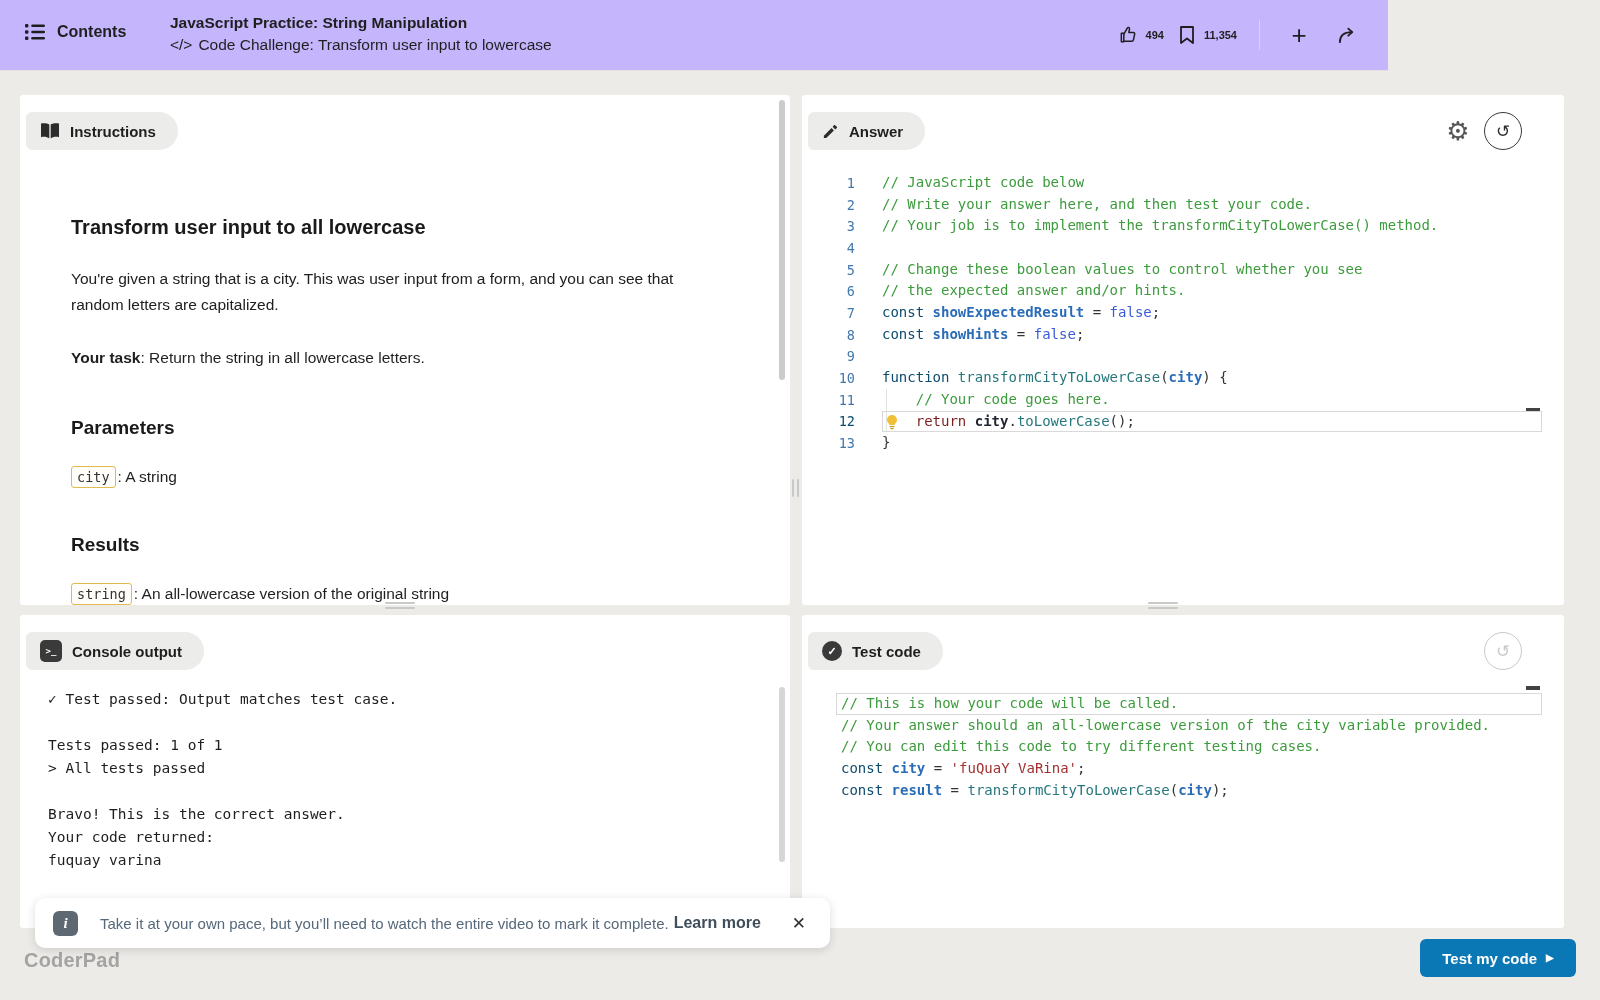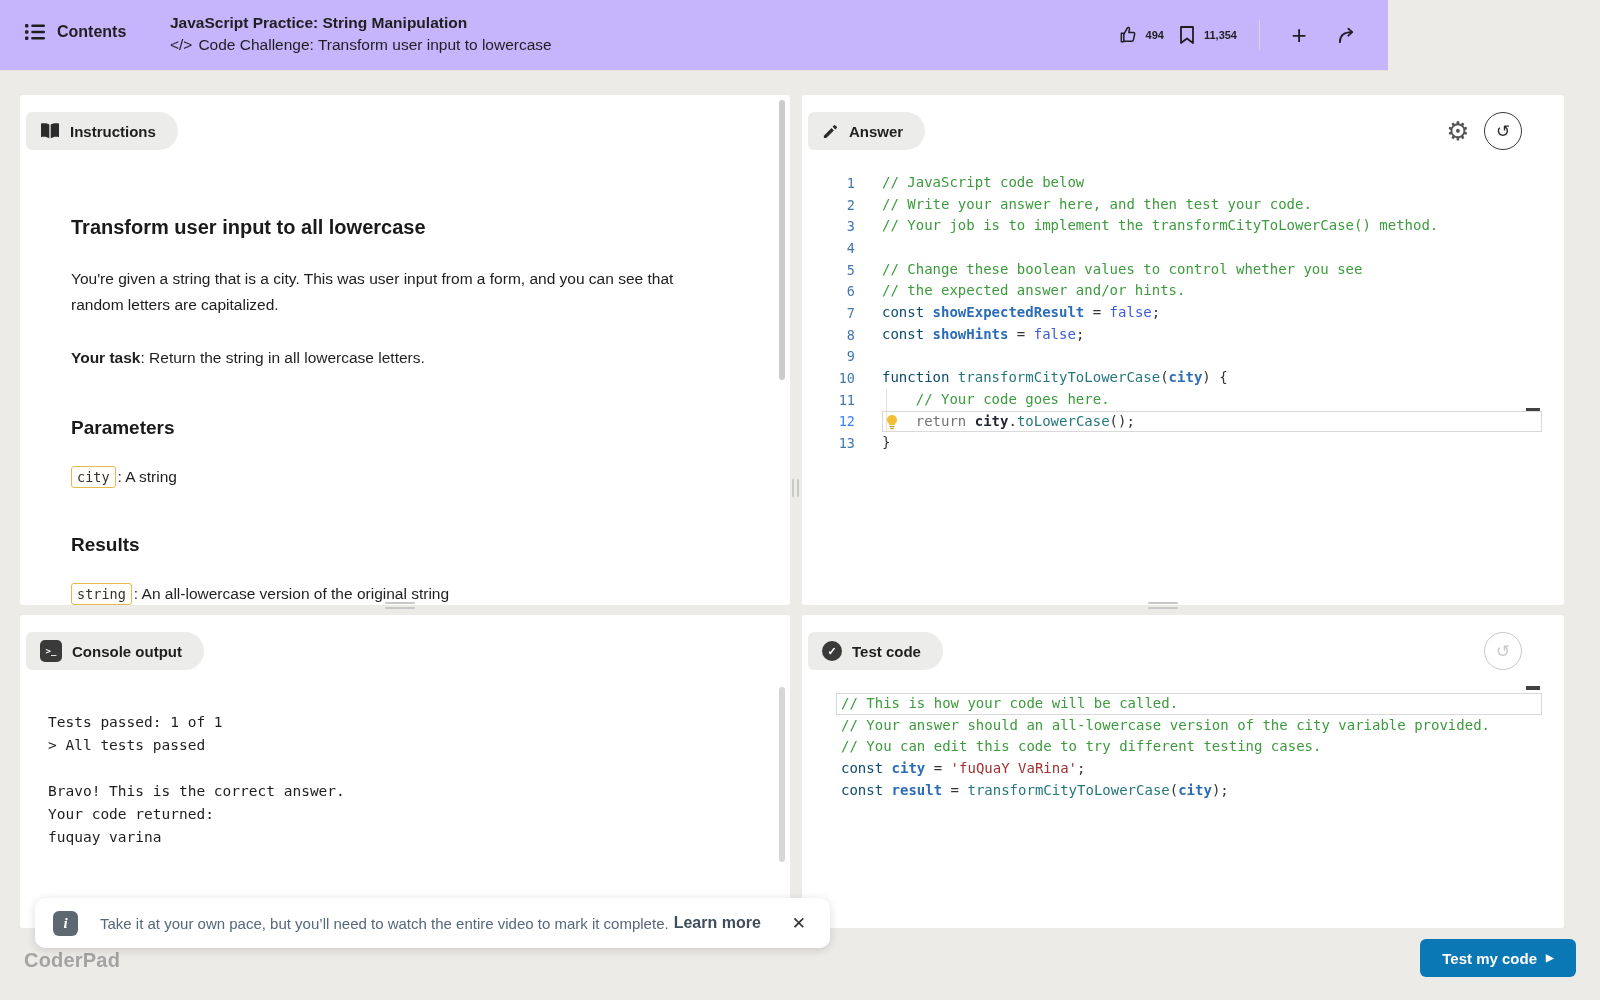--- a/index.html
+++ b/index.html
@@ -54,31 +54,31 @@
   .vthumb{position:absolute;width:6px;border-radius:3px;background:#cbcbcb;}
   .grip-h{position:absolute;width:30px;height:7px;display:flex;flex-direction:column;justify-content:space-between;cursor:row-resize;}
   .grip-h span{display:block;height:2px;border-radius:1px;background:#c9c9c9;}
   .grip-v{position:absolute;width:7px;height:18px;display:flex;justify-content:space-between;cursor:col-resize;}
   .grip-v span{display:block;width:2px;border-radius:1px;background:#c9c9c9;}
   
   .editor{position:absolute;left:0;right:22px;top:77px;bottom:8px;overflow:hidden;
     font-family:"DejaVu Sans Mono",monospace;font-size:14px;}
   .ed-line{position:relative;display:flex;align-items:center;height:21.7px;}
   .ed-line .ln{width:53px;flex:0 0 53px;text-align:right;color:#4178ad;font-size:13.5px;}
-  .ed-line.active .ln{color:#3b82f6;}
+  .ed-line.active .ln{color:#0c4a6e;}
   .ed-line .code{white-space:pre;padding-left:27px;line-height:21.7px;position:relative;z-index:2;}
   .editor.no-gutter .code{padding-left:39px;}
   .hl{position:absolute;right:0;top:0;bottom:0;border:1px solid #d9d9d9;z-index:1;pointer-events:none;}
   .guide{position:absolute;left:84px;top:0;bottom:0;width:1px;background:#e2e2e2;z-index:0;}
   .bulb{position:absolute;left:84px;top:4px;z-index:3;cursor:pointer;line-height:0;}
   .tk-com{color:#3c9b3c;}
   .tk-kw{color:#0c4a6e;}
   .tk-def{color:#2b6cb8;font-weight:bold;}
   .tk-atom{color:#3b5bdb;}
-  .tk-ret{color:#737373;}
+  .tk-ret{color:#7f1d1d;}
   .tk-fn{color:#25777c;}
   .tk-str{color:#a33131;}
   .tk-pl{color:#333333;}
   .tk-varb{color:#1f2430;font-weight:bold;}
   .edge-tick{position:absolute;width:14px;height:4px;background:#424242;right:24px;}
   
   .console-body{position:absolute;left:28px;top:73px;right:30px;bottom:10px;overflow:hidden;
     font-family:"DejaVu Sans Mono",monospace;font-size:14.5px;color:#1e1e1e;}
   .console-line{height:23px;line-height:23px;white-space:pre;}
   
@@ -261,20 +261,21 @@
     </div>
   <div class="edge-tick" style="top:313px;"></div>
 </div>
 
 <div class="panel" id="panel-console">
   <div class="tabpill">
     <span class="term-ic">&gt;_</span>
     <span class="tlabel">Console output</span>
   </div>
   <div class="console-body">
+      <div class="console-line">✓ Test passed: Output matches test case.</div>
       <div class="console-line">&nbsp;</div>
       <div class="console-line">Tests passed: 1 of 1</div>
       <div class="console-line">&gt; All tests passed</div>
       <div class="console-line">&nbsp;</div>
       <div class="console-line">Bravo! This is the correct answer.</div>
       <div class="console-line">Your code returned:</div>
       <div class="console-line">fuquay varina</div>
     </div>
   <div class="vthumb" style="right:5px;top:72px;height:175px;background:#d6d6d6;"></div>
 </div>

